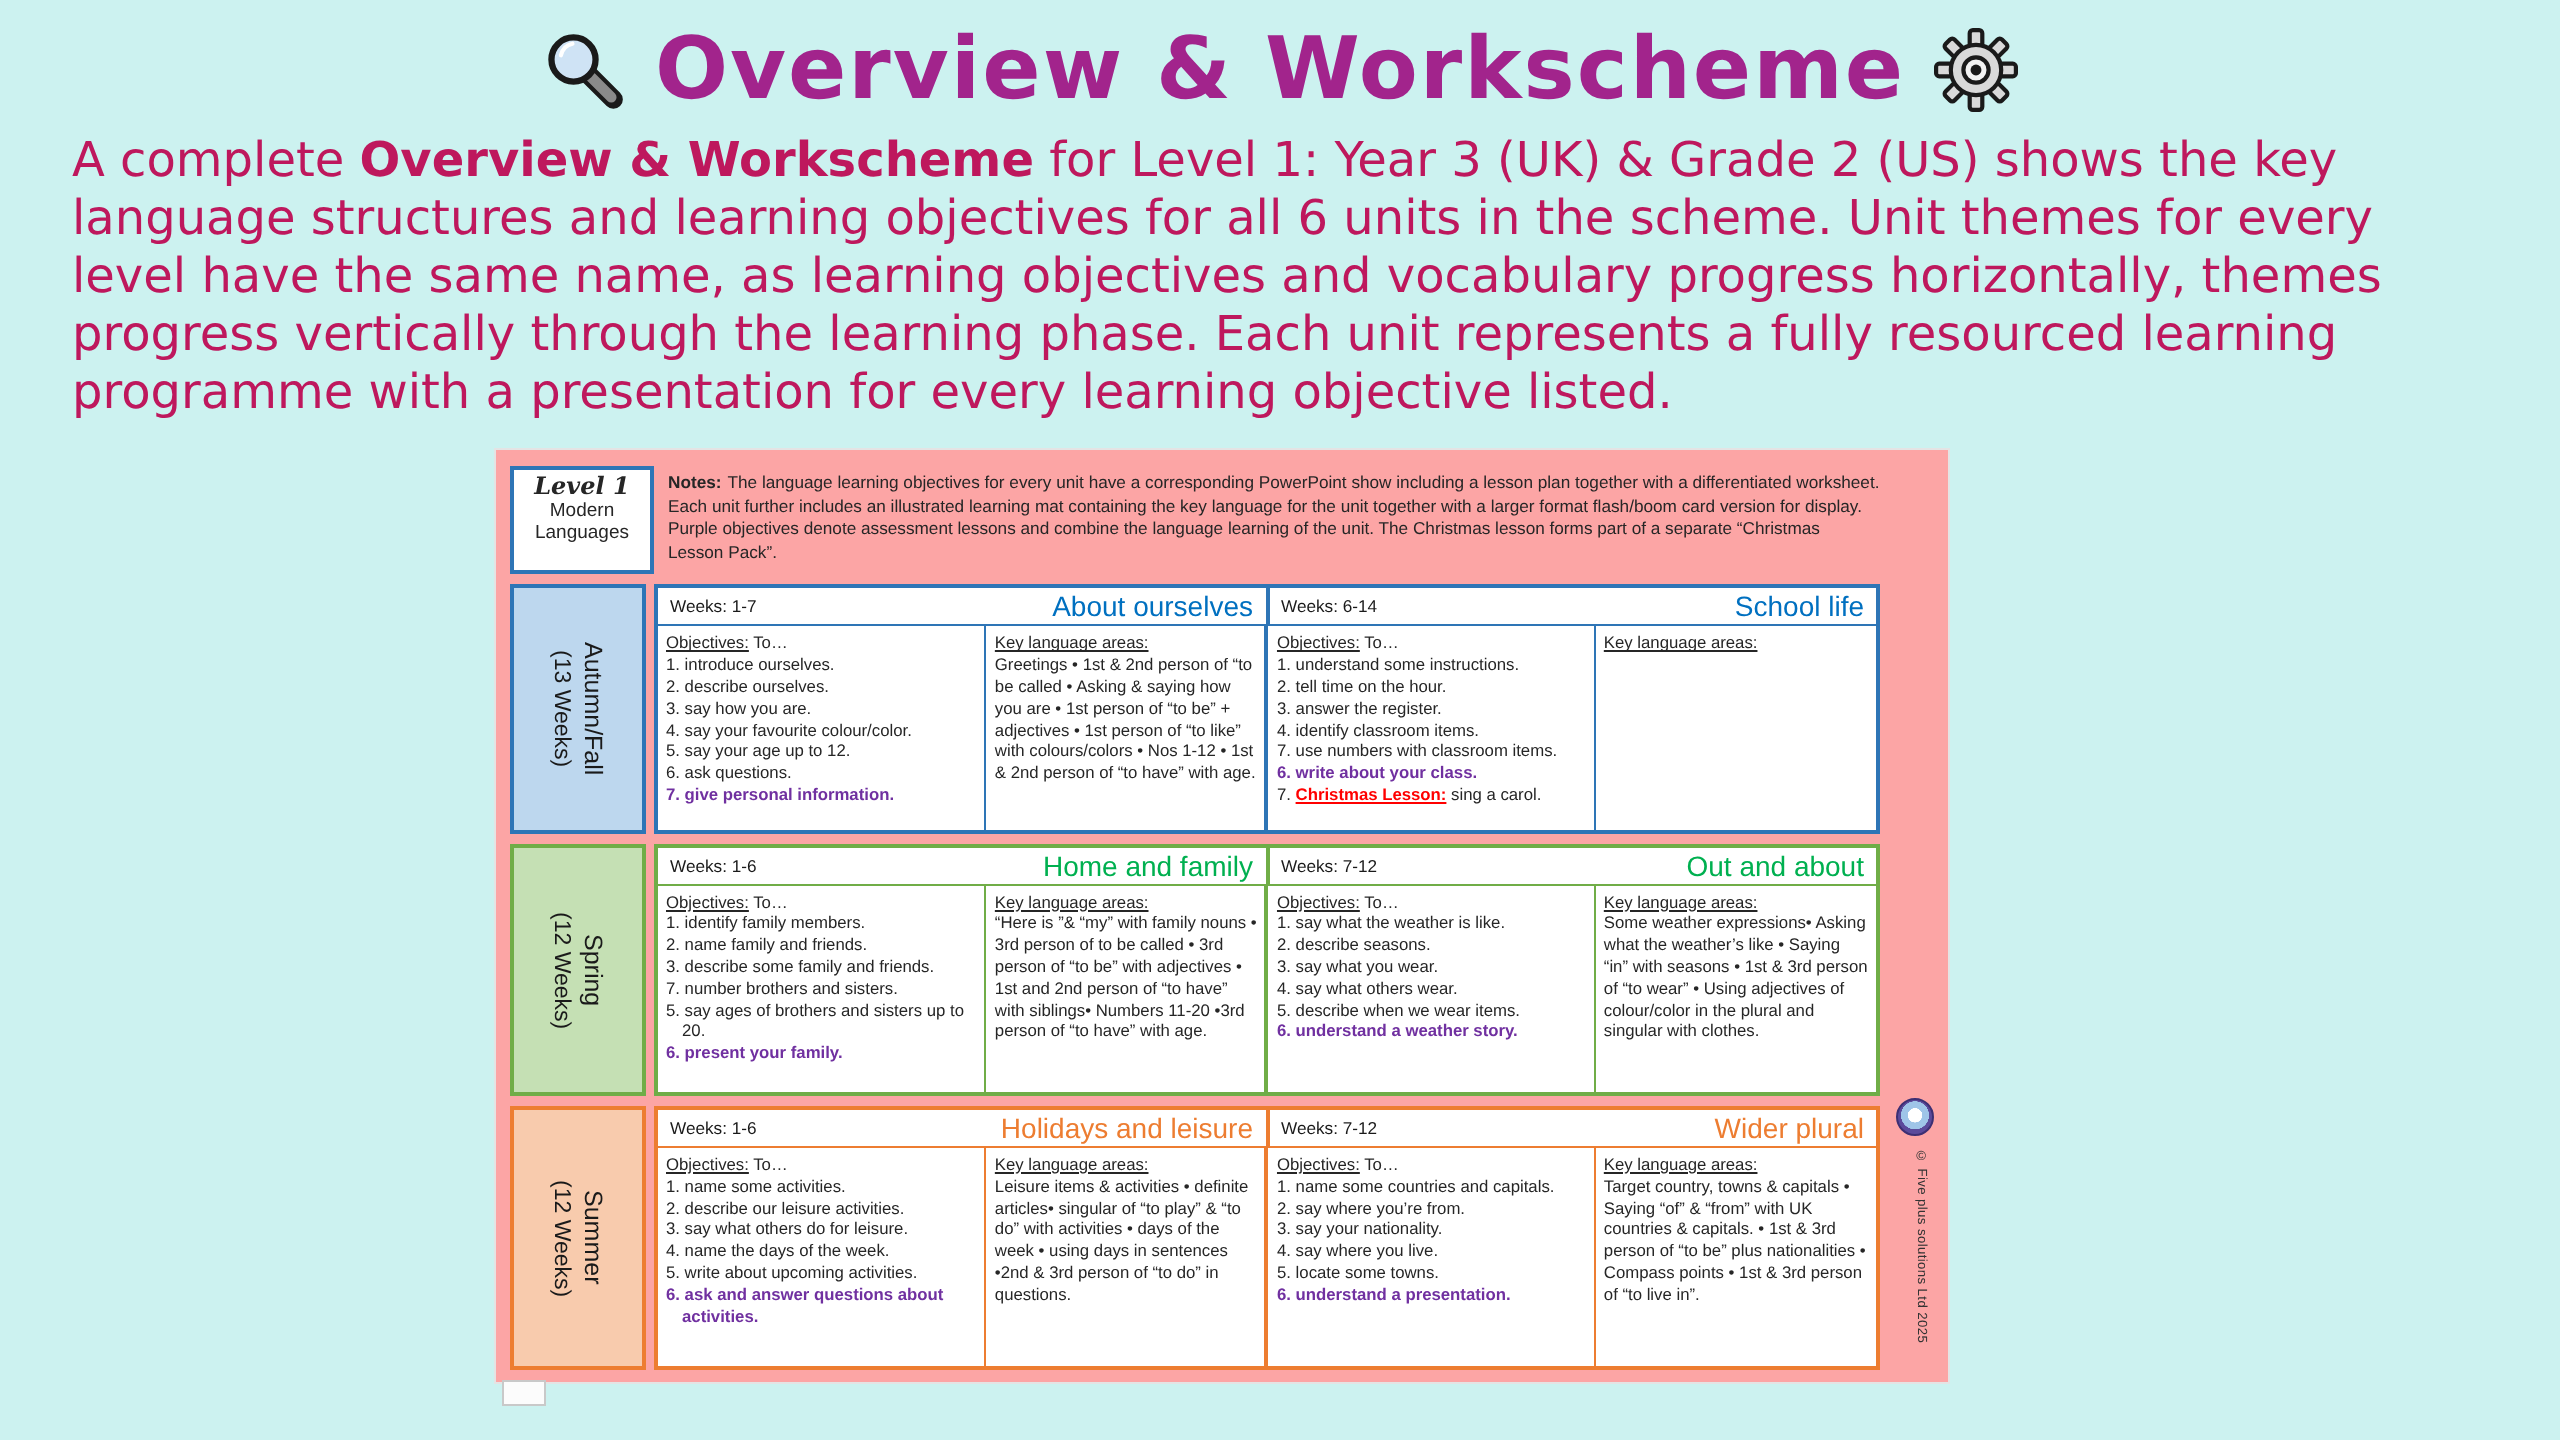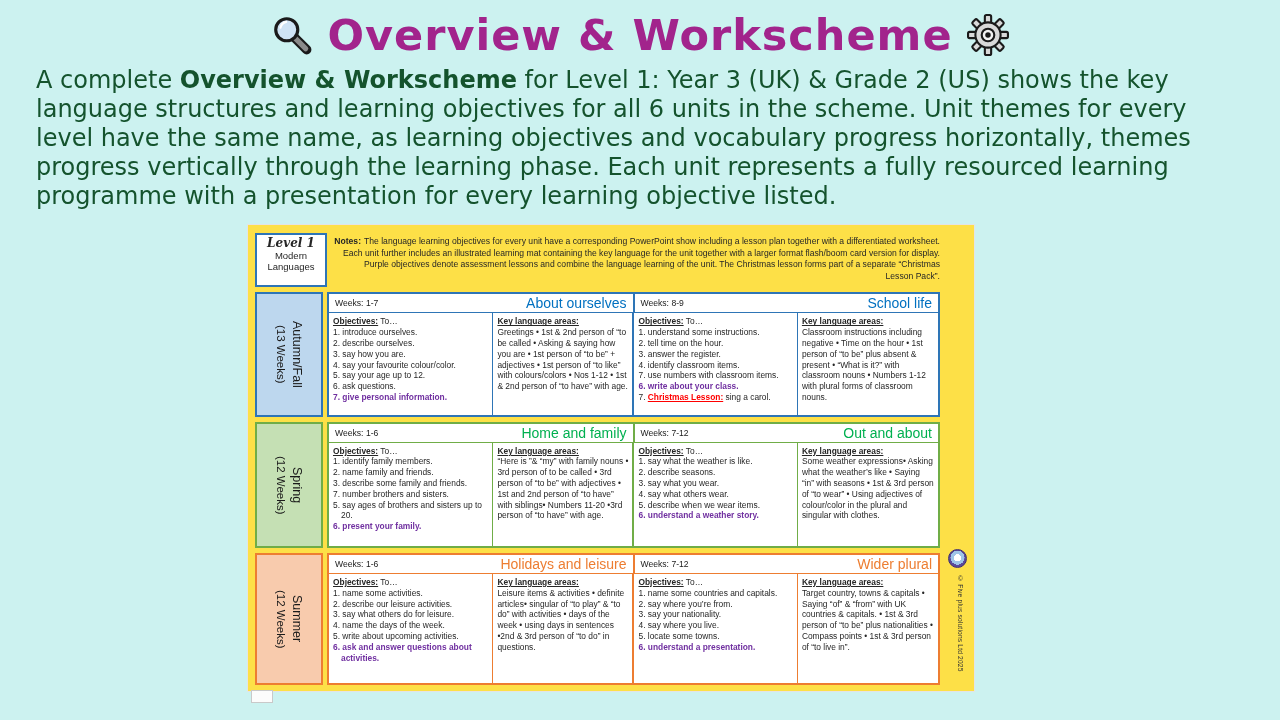--- a/index.html
+++ b/index.html
@@ -5,33 +5,33 @@
   * { margin:0; padding:0; box-sizing:border-box; }
   html,body { width:1280px; height:720px; }
   body { background:#CCF2F0; font-family:"DejaVu Sans", sans-serif; overflow:hidden; position:relative; }
 
   
   .title-row { position:absolute; top:10px; left:0; width:100%; display:flex; align-items:center; justify-content:center; gap:14px; }
   .slide-title { font-size:43px; font-weight:bold; color:#A2248C; letter-spacing:1px; }
   .title-icon { width:42px; height:42px; }
 
   
-  .intro { position:absolute; top:66px; left:36px; width:1215px; font-size:24px; line-height:29px; color:#14532d; }
+  .intro { position:absolute; top:66px; left:36px; width:1215px; font-size:24px; line-height:29px; color:#be185d; }
   .intro .b { font-weight:bold; }
 
   
-  .worksheet { position:absolute; left:247px; top:224px; width:728px; height:468px; background:#fde047; border:1px solid #e4e4e4;
+  .worksheet { position:absolute; left:247px; top:224px; width:728px; height:468px; background:#fca5a5; border:1px solid #e4e4e4;
                font-family:"Liberation Sans", sans-serif; color:#262626; }
   .ws-inner { position:relative; width:100%; height:100%; padding:8px 34px 6px 7px; display:flex; flex-direction:column; }
 
   .ws-header { display:flex; gap:7px; height:56px; }
   .level-box { width:72px; height:54px; border:2px solid #2E75B6; background:#fff; text-align:center; padding-top:1px; flex:none; }
   .level-line1 { font-family:"DejaVu Serif", serif; font-style:italic; font-weight:bold; font-size:12px; }
   .level-line2 { font-size:9.5px; line-height:11px; }
-  .notes { flex:1; font-size:8.6px; line-height:11.5px; padding-top:3px;text-align:right; }
+  .notes { flex:1; font-size:8.6px; line-height:11.5px; padding-top:3px; }
   .notes .b { font-weight:bold; margin-right:3px; }
 
   
   .band { display:flex; gap:4px; margin-top:5px; }
   .band.autumn { height:128px; }
   .band.spring { height:130px; }
   .band.summer { height:136px; }
   .season-label { width:68px; flex:none; border:2px solid var(--c); background:var(--bg); display:flex; align-items:center; justify-content:center; gap:3px; }
   .weeks-v, .name-v { writing-mode:vertical-rl; font-size:11.5px; color:#1a1a1a; }
   .name-v { font-size:12.5px; }
@@ -42,21 +42,21 @@
   .unit-header.first { border-right:2px solid var(--c); }
   .weeks-lbl { font-size:8.6px; color:#1a1a1a; }
   .theme-lbl { font-size:14px; font-weight:normal; color:var(--theme); }
 
   .unit-body-row { display:flex; flex:1; }
   .cell { padding:3px 4px; font-size:8.4px; line-height:10.8px; overflow:hidden; }
   .cell-obj { width:27%; border-right:1.5px solid var(--c); }
   .cell-key { width:23%; border-right:1.5px solid var(--c); }
   .cell-key.last { border-right:none; }
   .cell-obj.second { border-left:0.5px solid var(--c); }
-  .hd { font-weight:bold; text-decoration:underline; }
+  .hd { font-weight:normal; text-decoration:underline; }
   .obj-line { text-indent:-8px; padding-left:8px; }
   .assess { color:#7030A0; font-weight:bold; }
   .christmas-label { color:#FF0000; font-weight:bold; text-decoration:underline; }
 
   
   .logo { position:absolute; right:7px; top:324px; width:19px; height:19px; border-radius:50%;
           background:radial-gradient(circle at 50% 45%, #ffffff 0 28%, #9fc5e8 29% 55%, #5b4a9b 56% 100%);
           border:1px solid #3d2f73; }
   .copyright { position:absolute; right:10px; top:350px; writing-mode:vertical-rl; font-size:6.6px; color:#333; letter-spacing:0.2px; }
 
@@ -109,21 +109,21 @@
         <span class="weeks-v">(13 Weeks)</span>
         <span class="name-v">Autumn/Fall</span>
       </div>
       <div class="season-table">
         <div class="unit-header-row">
           <div class="unit-header first">
             <span class="weeks-lbl">Weeks: 1-7</span>
             <span class="theme-lbl">About ourselves</span>
           </div>
           <div class="unit-header">
-            <span class="weeks-lbl">Weeks: 8-9</span>
+            <span class="weeks-lbl">Weeks: 6-14</span>
             <span class="theme-lbl">School life</span>
           </div>
         </div>
         <div class="unit-body-row">
           <div class="cell cell-obj">
             <div><span class="hd">Objectives:</span> <span>To…</span></div>
             <div class="obj-line">1. introduce ourselves.</div>
             <div class="obj-line">2. describe ourselves.</div>
             <div class="obj-line">3. say how you are.</div>
             <div class="obj-line">4. say your favourite colour/color.</div>
@@ -140,21 +140,20 @@
             <div class="obj-line">1. understand some instructions.</div>
             <div class="obj-line">2. tell time on the hour.</div>
             <div class="obj-line">3. answer the register.</div>
             <div class="obj-line">4. identify classroom items.</div>
             <div class="obj-line">7. use numbers with classroom items.</div>
             <div class="obj-line assess">6. write about your class.</div>
             <div class="obj-line"><span>7. </span><span class="christmas-label">Christmas Lesson:</span><span> sing a carol.</span></div>
           </div>
           <div class="cell cell-key last">
             <div class="hd">Key language areas:</div>
-            <div>Classroom instructions including negative • Time on the hour • 1st person of “to be” plus absent &amp; present • “What is it?” with classroom nouns • Numbers 1-12 with plural forms of classroom nouns.</div>
           </div>
         </div>
       </div>
     </div>
 
     <div class="band spring" style="--c: #70AD47; --bg: #C5E0B4; --theme: #00B050;">
       <div class="season-label">
         <span class="weeks-v">(12 Weeks)</span>
         <span class="name-v">Spring</span>
       </div>

